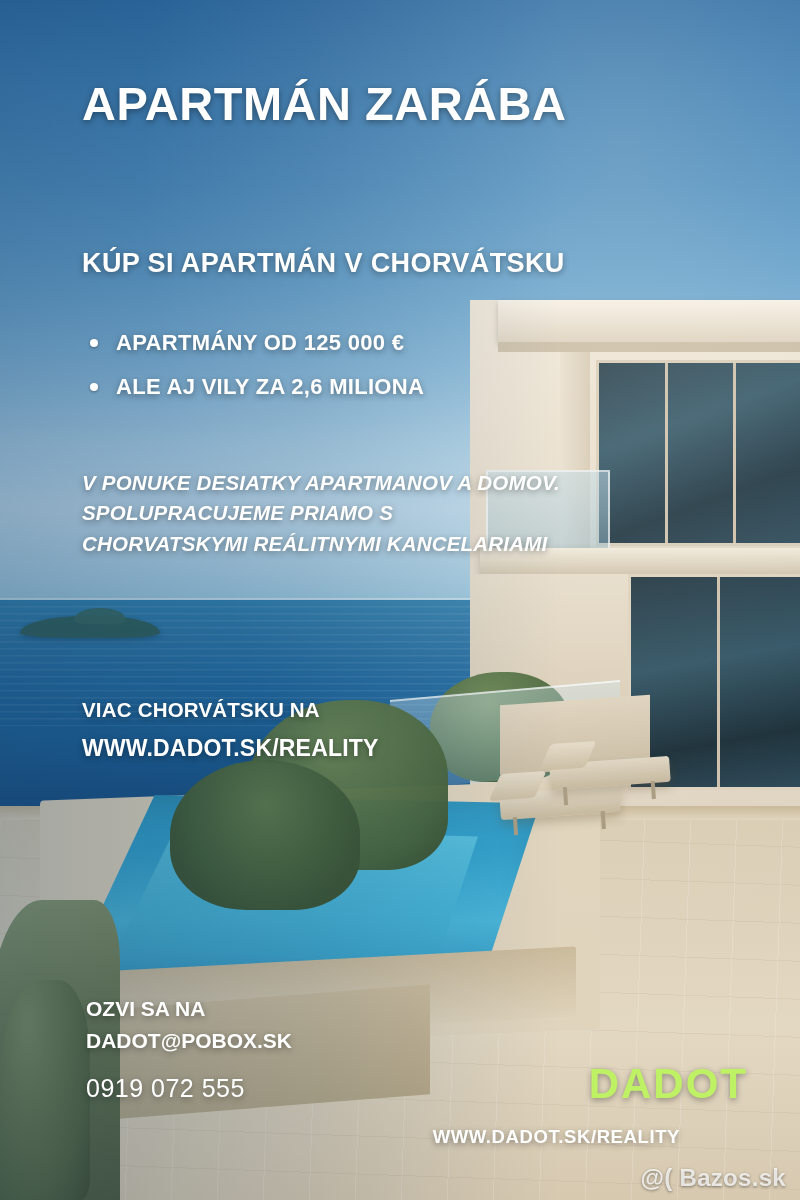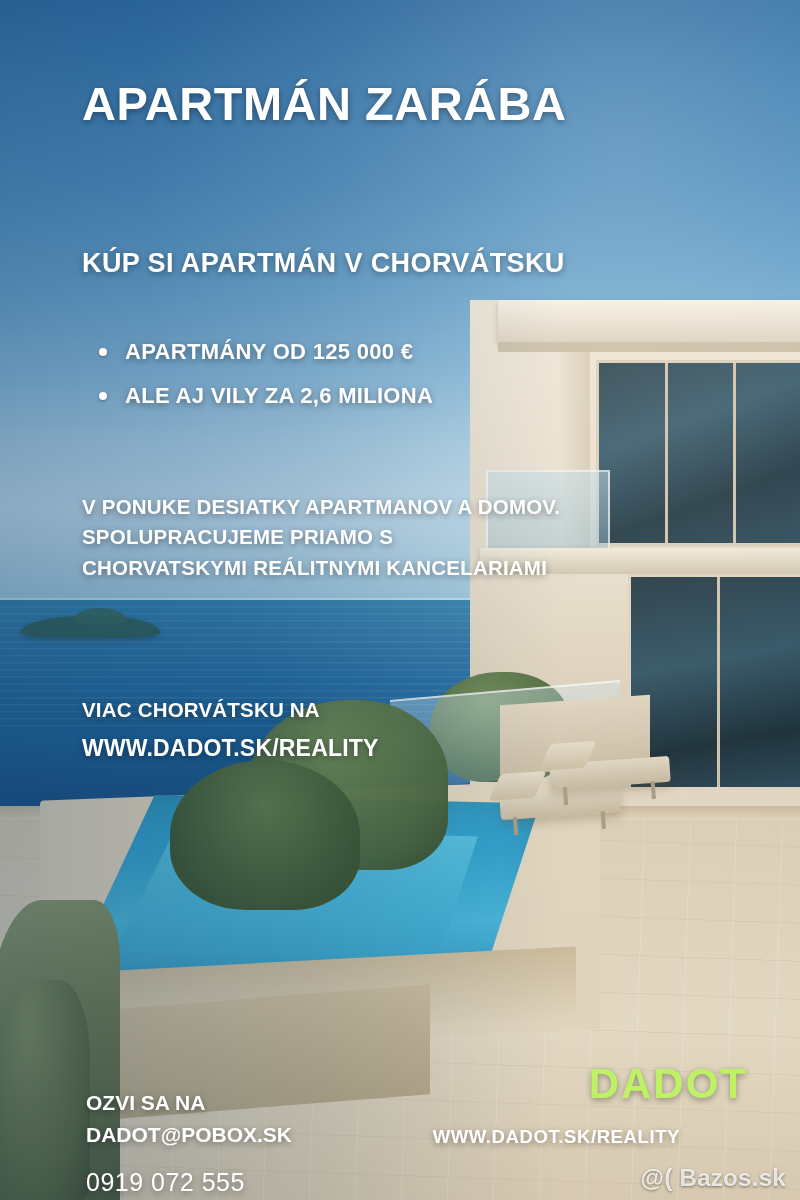--- a/index.html
+++ b/index.html
@@ -335,21 +335,21 @@
     left: 82px; top: 248px;
     width: 640px;
     font-size: 27px;
     font-weight: 700;
     letter-spacing: .4px;
   }
   .bullets {
     position: absolute;
     left: 82px; top: 330px;
     width: 520px;
-    margin: 9px;
+    margin: 0;
     padding: 0;
     list-style: none;
   }
   .bullets li {
     position: relative;
     padding-left: 34px;
     font-size: 22px;
     font-weight: 700;
     letter-spacing: .3px;
     margin-bottom: 18px;
@@ -364,27 +364,27 @@
   }
   .para {
     position: absolute;
     left: 82px;
     width: 480px;
     font-size: 20.5px;
     font-weight: 600;
     line-height: 1.48;
     letter-spacing: .2px;
   }
-  #para-offer { top: 492px; }
+  #para-offer { top: 468px; font-style: italic; }
   #para-info  { top: 695px; }
   #para-info .url { display: block; font-size: 23px; font-weight: 700; margin-top: 6px; }
 
   .contact {
     position: absolute;
-    left: 86px; top: 1087px;
+    left: 86px; top: 993px;
     width: 400px;
     font-size: 21px;
     font-weight: 600;
     line-height: 1.5;
   }
   .contact .phone {
     display: block;
     margin-top: 14px;
     font-size: 25px;
     font-weight: 400;

